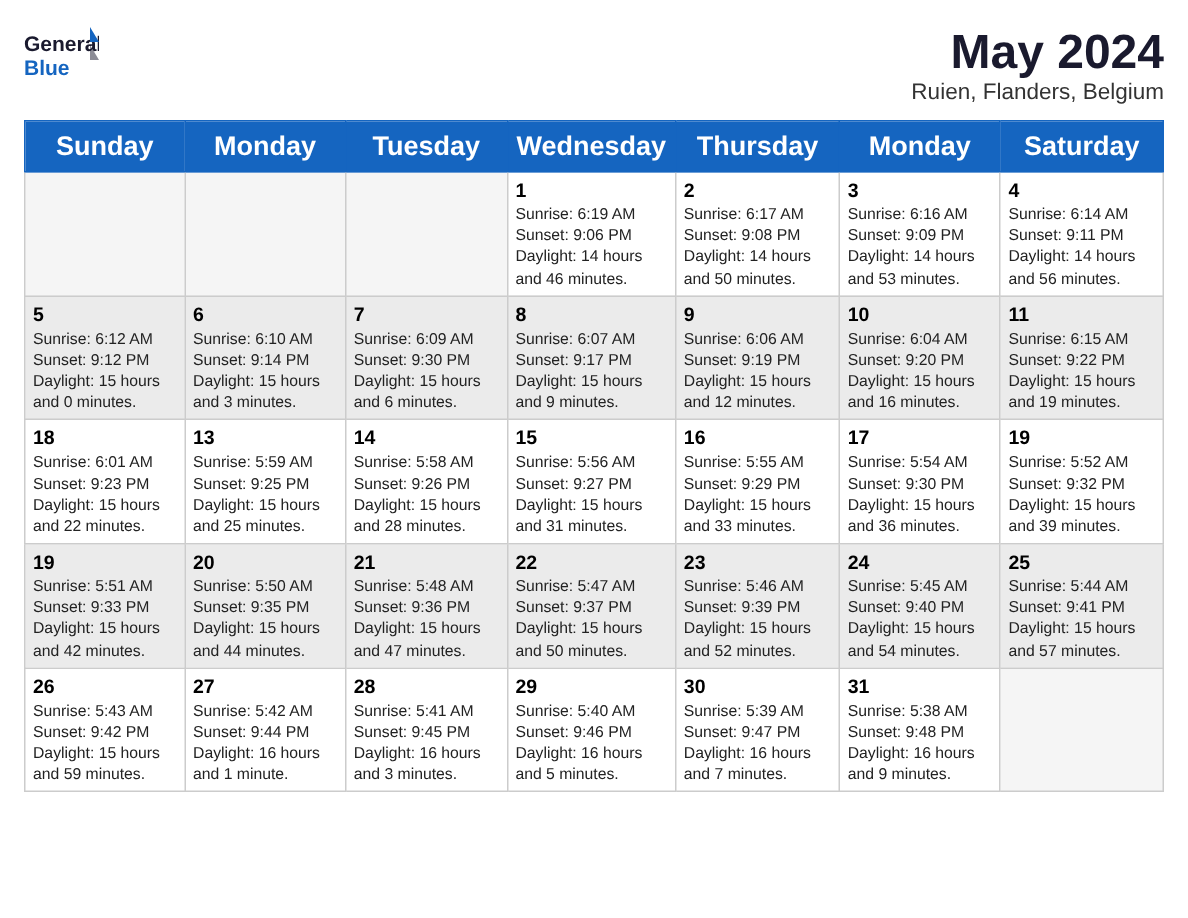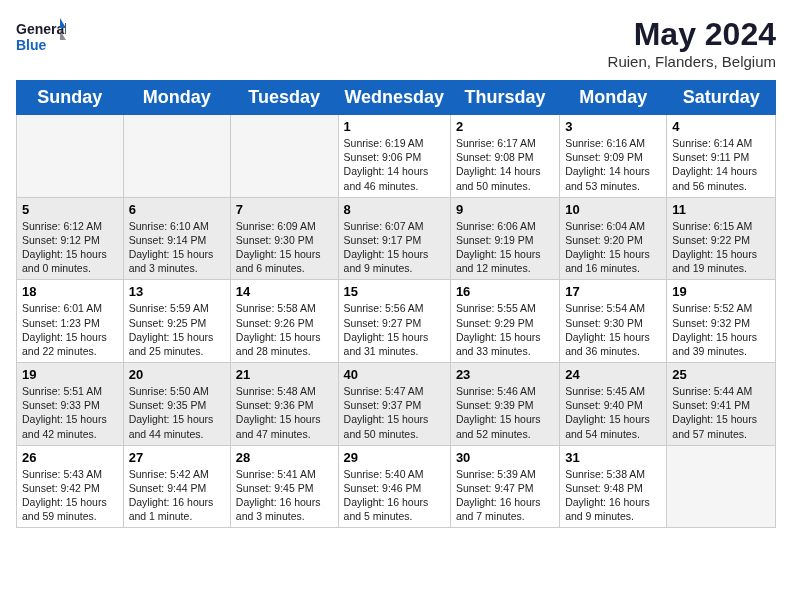--- a/index.html
+++ b/index.html
@@ -183,21 +183,21 @@
           <div class="day-info">Sunrise: 6:15 AM
 Sunset: 9:22 PM
 Daylight: 15 hours
 and 19 minutes.</div>
         </td>
       </tr>
       <tr>
         <td>
           <div class="day-num">18</div>
           <div class="day-info">Sunrise: 6:01 AM
-Sunset: 1:23 PM
+Sunset: 9:23 PM
 Daylight: 15 hours
 and 22 minutes.</div>
         </td>
         <td>
           <div class="day-num">13</div>
           <div class="day-info">Sunrise: 5:59 AM
 Sunset: 9:25 PM
 Daylight: 15 hours
 and 25 minutes.</div>
         </td>
@@ -253,21 +253,21 @@
 and 44 minutes.</div>
         </td>
         <td class="shaded">
           <div class="day-num">21</div>
           <div class="day-info">Sunrise: 5:48 AM
 Sunset: 9:36 PM
 Daylight: 15 hours
 and 47 minutes.</div>
         </td>
         <td class="shaded">
-          <div class="day-num">40</div>
+          <div class="day-num">22</div>
           <div class="day-info">Sunrise: 5:47 AM
 Sunset: 9:37 PM
 Daylight: 15 hours
 and 50 minutes.</div>
         </td>
         <td class="shaded">
           <div class="day-num">23</div>
           <div class="day-info">Sunrise: 5:46 AM
 Sunset: 9:39 PM
 Daylight: 15 hours

